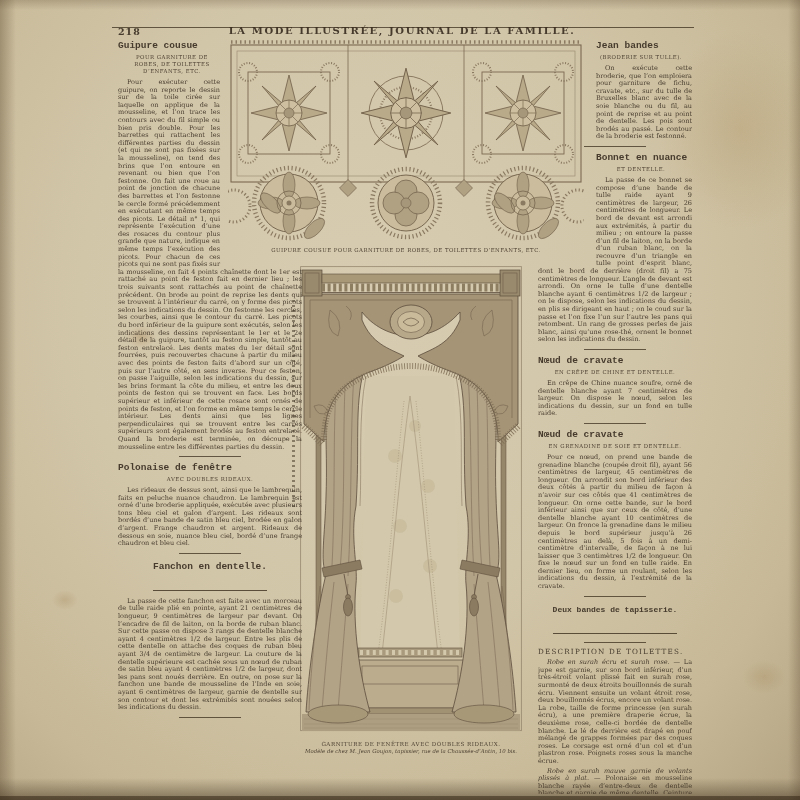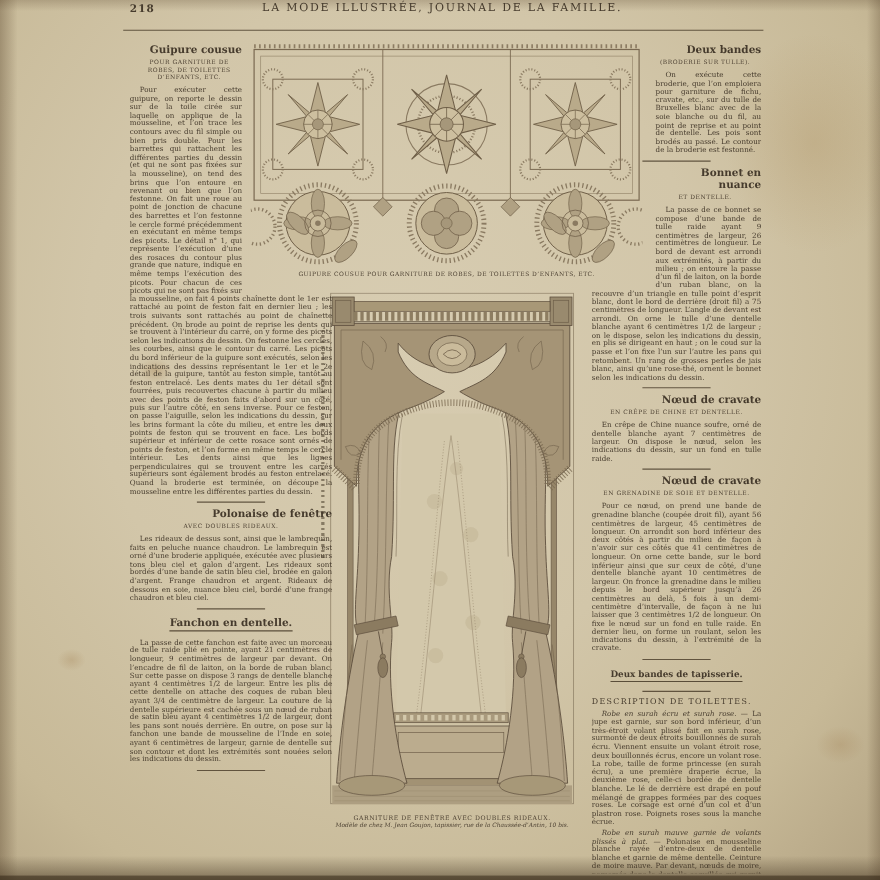--- a/index.html
+++ b/index.html
@@ -13,46 +13,46 @@
   .edge-right{position:absolute;right:0;top:0;bottom:0;width:12px;background:linear-gradient(to left,rgba(90,70,45,.30),rgba(90,70,45,0));}
   .edge-top{position:absolute;left:0;right:0;top:0;height:10px;background:linear-gradient(to bottom,rgba(90,70,45,.25),rgba(90,70,45,0));}
   .bottom-shadow{position:absolute;left:0;right:0;bottom:0;height:22px;background:linear-gradient(to bottom,rgba(70,55,35,0),rgba(70,55,35,.55));}
   .bottom-bar{position:absolute;left:0;right:0;bottom:0;height:4px;background:rgba(52,40,24,.55);}
   .spot{position:absolute;border-radius:50%;pointer-events:none;}
   .spot1{left:126px;top:326px;width:30px;height:22px;background:radial-gradient(closest-side,rgba(150,110,60,.30),rgba(150,110,60,0));}
   .spot2{left:660px;top:30px;width:160px;height:200px;background:radial-gradient(closest-side,rgba(160,125,70,.22),rgba(160,125,70,0));}
   .spot3{left:52px;top:590px;width:26px;height:20px;background:radial-gradient(closest-side,rgba(150,110,60,.22),rgba(150,110,60,0));}
   .spot4{left:742px;top:660px;width:44px;height:34px;background:radial-gradient(closest-side,rgba(150,110,60,.20),rgba(150,110,60,0));}
 
-  .masthead{position:absolute;left:110px;top:0;width:584px;height:18px;}
+  .masthead{position:absolute;left:110px;top:23px;width:584px;height:18px;}
   .pagenum{position:absolute;left:8px;top:3px;font-size:9.5px;font-weight:bold;letter-spacing:1px;}
-  .mast-title{position:absolute;left:0;right:0;top:2px;text-align:center;font-size:10px;font-weight:normal;letter-spacing:1.6px;color:#453a2c;}
+  .mast-title{position:absolute;left:0;right:0;top:2px;text-align:center;font-size:10px;font-weight:bold;letter-spacing:1.6px;color:#453a2c;}
   .mast-rule{position:absolute;left:112px;top:27px;width:582px;height:0;border-top:1.2px solid rgba(60,47,30,.75);}
 
   
   .guipure-engraving{position:absolute;left:228px;top:38px;width:356px;height:204px;}
   .guipure-caption{position:absolute;left:240px;top:247px;width:332px;text-align:center;
     font-size:5.4px;letter-spacing:.45px;color:#4f4334;}
   .curtain-engraving{position:absolute;left:300px;top:266px;width:222px;height:472px;}
   .side-marks{position:absolute;left:292px;top:300px;width:3px;height:210px;
     background:repeating-linear-gradient(to bottom,rgba(70,58,40,.55) 0 2px,rgba(70,58,40,0) 2px 5px);}
   .curtain-caption{position:absolute;left:266px;top:741px;width:290px;text-align:center;color:#4f4334;}
   .curtain-caption .l1{font-size:5.6px;letter-spacing:.5px;}
   .curtain-caption .l2{font-size:5.4px;font-style:italic;margin-top:1px;}
 
   
   .col{position:absolute;top:38px;text-align:justify;font-size:6.5px;line-height:7.6px;overflow:hidden;}
   .col-left{left:118px;width:184px;height:712px;}
   .col-right{left:538px;width:154px;height:756px;}
   .spacer-r{float:right;width:82px;height:226px;}
   .spacer-l{float:left;width:58px;height:224px;}
-  .h-main{font-size:9.5px;font-weight:bold;text-align:right;margin:2px 0 3px 0;line-height:11px;}
+  .h-main{font-size:9.5px;font-weight:bold;text-align:left;margin:2px 0 3px 0;line-height:11px;font-family:Liberation Mono, monospace;}
   .h-sub{font-size:5.4px;letter-spacing:.5px;text-align:center;margin:0 6px 4px 6px;line-height:7px;color:#4f4334;}
   .h-caps{font-size:7.2px;letter-spacing:1.2px;text-align:left;margin:4px 0 4px 0;}
-  .h-underline{border-bottom:1px solid rgba(60,47,30,.8);display:inline-block;padding-bottom:1px;}
+  .h-underline{border-bottom:1px solid rgba(60,47,30,.8);display:inline-block;padding-bottom:18px;}
   .h-wrap{text-align:center;}
   .para{text-indent:9px;margin:0 0 2px 0;}
   .rule{width:62px;margin:5px auto 5px auto;border-top:1px solid rgba(60,47,30,.75);height:0;}
   .lead{font-style:italic;}
 </style>
 </head>
 <body>
 
 <div class="page">
 
@@ -251,21 +251,21 @@
     <div class="h-sub">AVEC DOUBLES RIDEAUX.</div>
     <p class="para">Les rideaux de dessus sont, ainsi que le lambrequin, faits en peluche nuance chaudron. Le lambrequin est orné d’une broderie appliquée, exécutée avec plusieurs tons bleu ciel et galon d’argent. Les rideaux sont bordés d’une bande de satin bleu ciel, brodée en galon d’argent. Frange chaudron et argent. Rideaux de dessous en soie, nuance bleu ciel, bordé d’une frange chaudron et bleu ciel.</p>
     <div class="rule"></div>
     <div class="h-wrap"><span class="h-main h-underline">Fanchon en dentelle.</span></div>
     <p class="para" style="margin-top:4px">La passe de cette fanchon est faite avec un morceau de tulle raide plié en pointe, ayant 21 centimètres de longueur, 9 centimètres de largeur par devant. On l’encadre de fil de laiton, on la borde de ruban blanc. Sur cette passe on dispose 3 rangs de dentelle blanche ayant 4 centimètres 1/2 de largeur. Entre les plis de cette dentelle on attache des coques de ruban bleu ayant 3/4 de centimètre de largeur. La couture de la dentelle supérieure est cachée sous un nœud de ruban de satin bleu ayant 4 centimètres 1/2 de largeur, dont les pans sont noués derrière. En outre, on pose sur la fanchon une bande de mousseline de l’Inde en soie, ayant 6 centimètres de largeur, garnie de dentelle sur son contour et dont les extrémités sont nouées selon les indications du dessin.</p>
     <div class="rule"></div>
   </div>
 
   <div class="col col-right">
     <div class="spacer-l"></div>
-    <div class="h-main">Deux bandes</div>
+    <div class="h-main">Jean bandes</div>
     <div class="h-sub">(BRODERIE SUR TULLE).</div>
     <p class="para">On exécute cette broderie, que l’on emploiera pour garniture de fichu, cravate, etc., sur du tulle de Bruxelles blanc avec de la soie blanche ou du fil, au point de reprise et au point de dentelle. Les pois sont brodés au passé. Le contour de la broderie est festonné.</p>
     <div class="rule"></div>
     <div class="h-main">Bonnet en nuance</div>
     <div class="h-sub">ET DENTELLE.</div>
     <p class="para">La passe de ce bonnet se compose d’une bande de tulle raide ayant 9 centimètres de largeur, 26 centimètres de longueur. Le bord de devant est arrondi aux extrémités, à partir du milieu ; on entoure la passe d’un fil de laiton, on la borde d’un ruban blanc, on la recouvre d’un triangle en tulle point d’esprit blanc, dont le bord de derrière (droit fil) a 75 centimètres de longueur. L’angle de devant est arrondi. On orne le tulle d’une dentelle blanche ayant 6 centimètres 1/2 de largeur ; on le dispose, selon les indications du dessin, en plis se dirigeant en haut ; on le coud sur la passe et l’on fixe l’un sur l’autre les pans qui retombent. Un rang de grosses perles de jais blanc, ainsi qu’une rose-thé, ornent le bonnet selon les indications du dessin.</p>
     <div class="rule"></div>
     <div class="h-main">Nœud de cravate</div>
     <div class="h-sub">EN CRÊPE DE CHINE ET DENTELLE.</div>
     <p class="para">En crêpe de Chine nuance soufre, orné de dentelle blanche ayant 7 centimètres de largeur. On dispose le nœud, selon les indications du dessin, sur un fond en tulle raide.</p>

